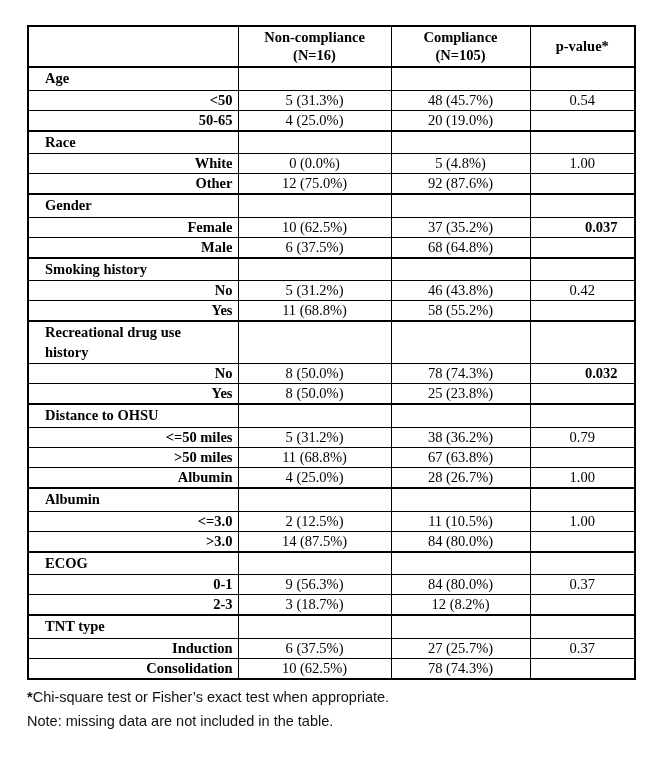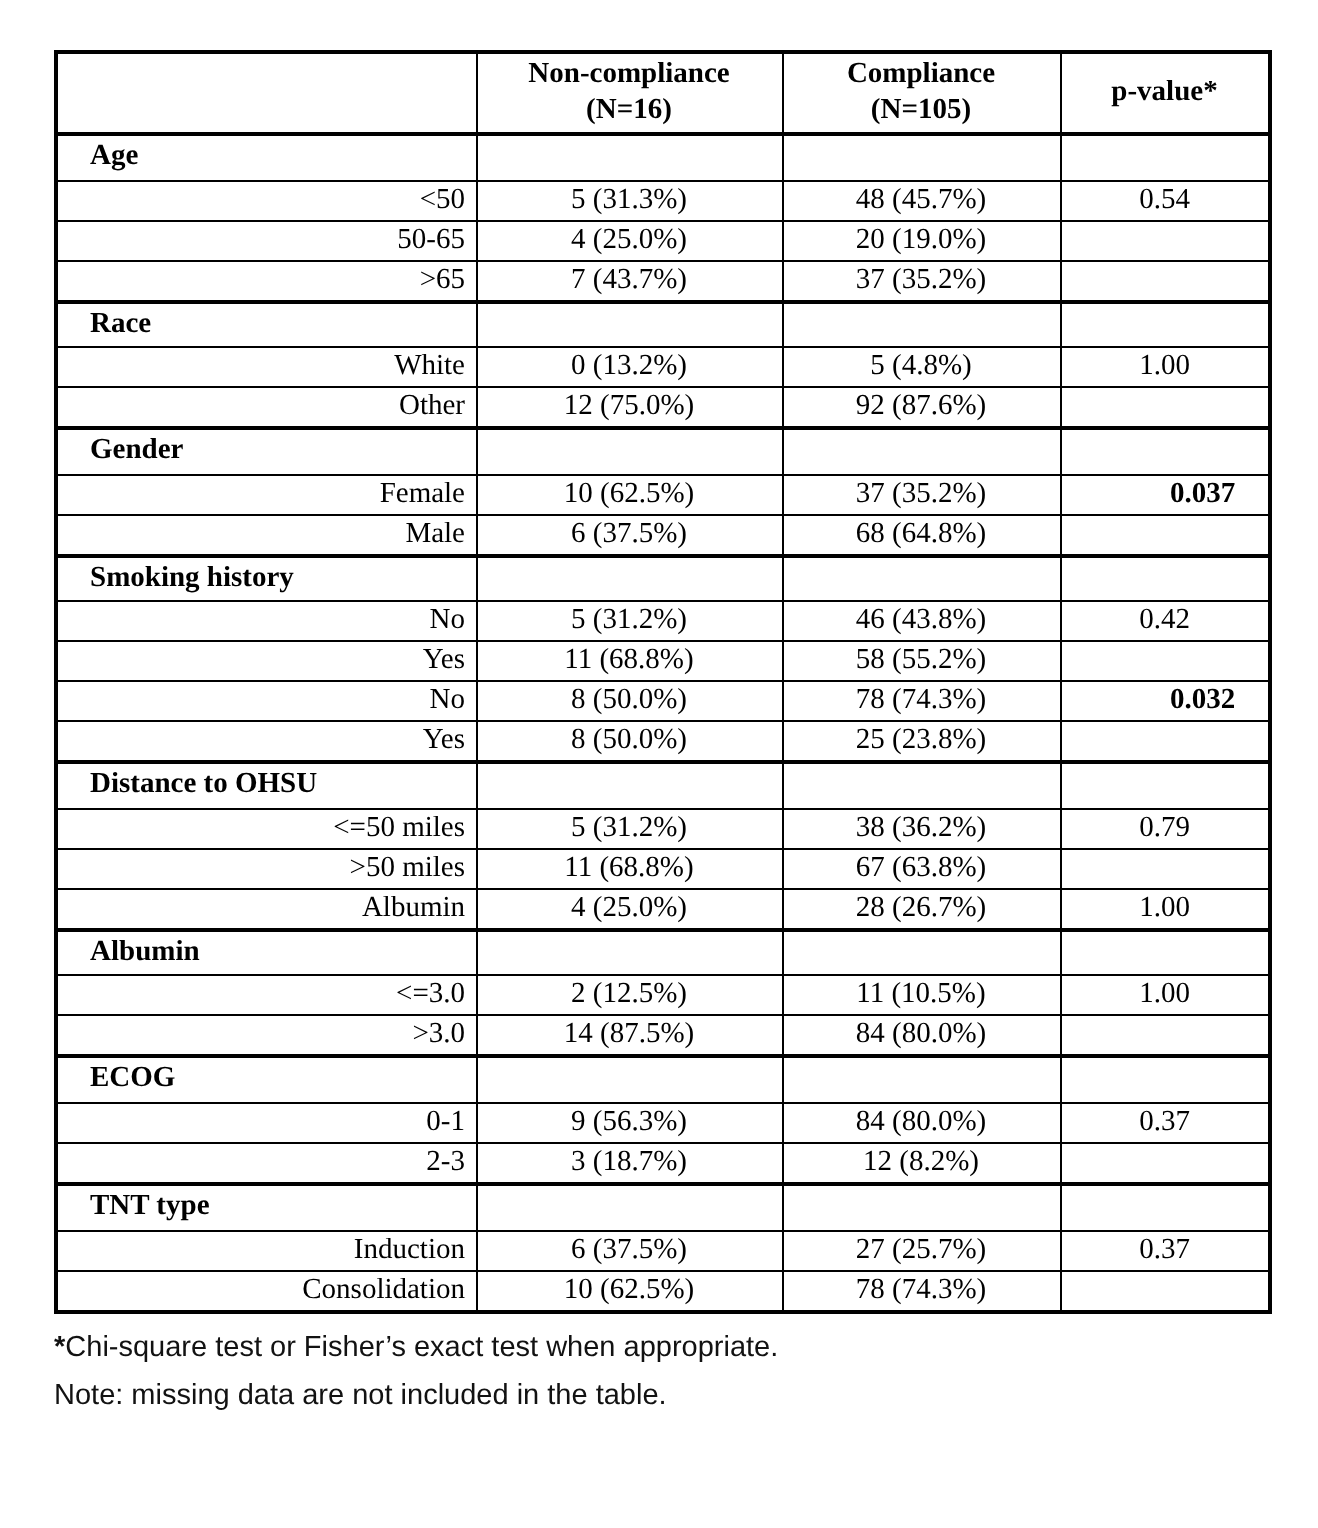--- a/index.html
+++ b/index.html
@@ -54,21 +54,21 @@
   tr.section-row td {
     border-top: 2px solid #000000;
   }
   td.section-label {
     font-weight: bold;
     text-align: left;
     line-height: 1.35;
     padding: 1px 16px;
   }
   td.row-label {
-    font-weight: normal;
+    font-weight: bold;
     text-align: right;
   }
   td.num-cell,
   td.pvalue-cell {
     text-align: center;
     font-weight: normal;
   }
   td.pvalue-cell.p-bold {
     font-weight: bold;
     padding-left: 43px;
@@ -122,35 +122,29 @@
           <td class="num-cell">5 (31.3%)</td>
           <td class="num-cell">48 (45.7%)</td>
           <td class="pvalue-cell">0.54</td>
         </tr>
         <tr>
           <td class="row-label">50-65</td>
           <td class="num-cell">4 (25.0%)</td>
           <td class="num-cell">20 (19.0%)</td>
           <td class="pvalue-cell"></td>
         </tr>
-        <tr>
-          <td class="row-label">&gt;65</td>
-          <td class="num-cell">7 (43.7%)</td>
-          <td class="num-cell">37 (35.2%)</td>
-          <td class="pvalue-cell"></td>
-        </tr>
         <tr class="section-row">
           <td class="section-label">Race</td>
           <td></td>
           <td></td>
           <td></td>
         </tr>
         <tr>
           <td class="row-label">White</td>
-          <td class="num-cell">0 (13.2%)</td>
+          <td class="num-cell">0 (0.0%)</td>
           <td class="num-cell">5 (4.8%)</td>
           <td class="pvalue-cell">1.00</td>
         </tr>
         <tr>
           <td class="row-label">Other</td>
           <td class="num-cell">12 (75.0%)</td>
           <td class="num-cell">92 (87.6%)</td>
           <td class="pvalue-cell"></td>
         </tr>
         <tr class="section-row">
@@ -182,20 +176,26 @@
           <td class="num-cell">5 (31.2%)</td>
           <td class="num-cell">46 (43.8%)</td>
           <td class="pvalue-cell">0.42</td>
         </tr>
         <tr>
           <td class="row-label">Yes</td>
           <td class="num-cell">11 (68.8%)</td>
           <td class="num-cell">58 (55.2%)</td>
           <td class="pvalue-cell"></td>
         </tr>
+        <tr class="section-row">
+          <td class="section-label">Recreational drug use history</td>
+          <td></td>
+          <td></td>
+          <td></td>
+        </tr>
         <tr>
           <td class="row-label">No</td>
           <td class="num-cell">8 (50.0%)</td>
           <td class="num-cell">78 (74.3%)</td>
           <td class="pvalue-cell p-bold">0.032</td>
         </tr>
         <tr>
           <td class="row-label">Yes</td>
           <td class="num-cell">8 (50.0%)</td>
           <td class="num-cell">25 (23.8%)</td>

